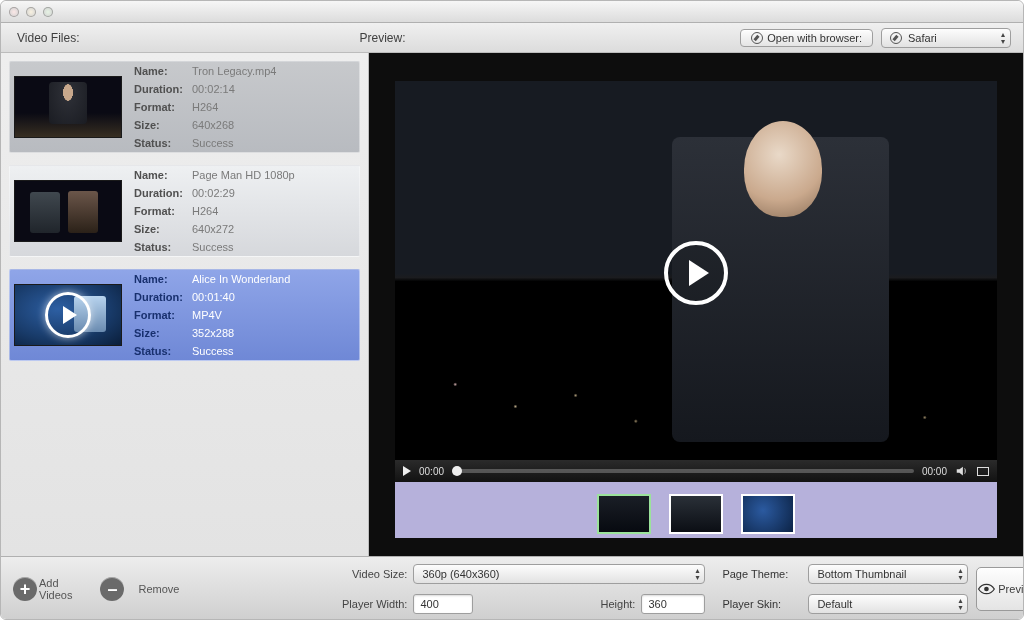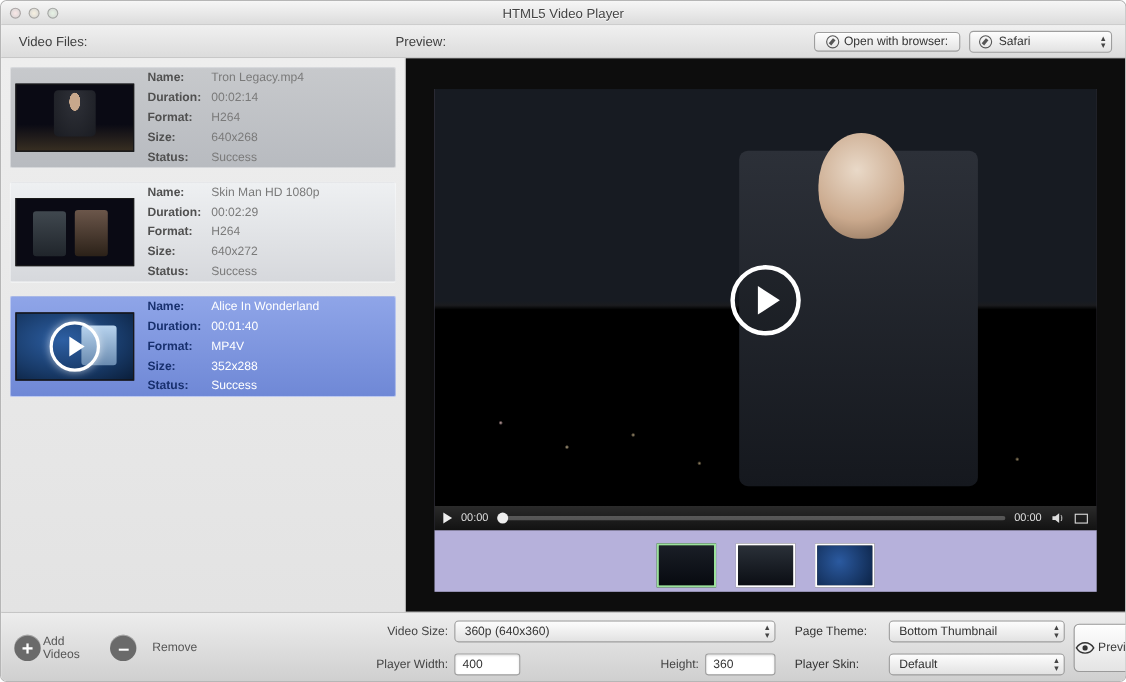--- a/index.html
+++ b/index.html
@@ -196,21 +196,20 @@
 </style>
 </head>
 <body>
 
 <div class="titlebar">
   <div class="traffic">
     <div class="light r"></div>
     <div class="light y"></div>
     <div class="light g"></div>
   </div>
-  <div class="title">HTML5 Video Player</div>
 </div>
 
 <div class="toolbar">
   <span class="lbl">Video Files:</span>
   <span class="lbl preview-lbl">Preview:</span>
   <div class="spacer"></div>
   <div class="mac-btn">
     <span class="compass"></span>
     <span>Open with browser:</span>
   </div>
@@ -246,21 +245,21 @@
 
     <div class="fileitem bright">
       <div class="thumb">
         <div class="pair">
             <div class="a1"></div>
             <div class="a2"></div>
           </div>
       </div>
       <div class="details">
         <span class="k">Name:</span>
-        <span class="v">Skin Man HD 1080p</span>
+        <span class="v">Page Man HD 1080p</span>
         <span class="k">Duration:</span>
         <span class="v">00:02:29</span>
         <span class="k">Format:</span>
         <span class="v">H264</span>
         <span class="k">Size:</span>
         <span class="v">640x272</span>
         <span class="k">Status:</span>
         <span class="v">Success</span>
       </div>
     </div>

